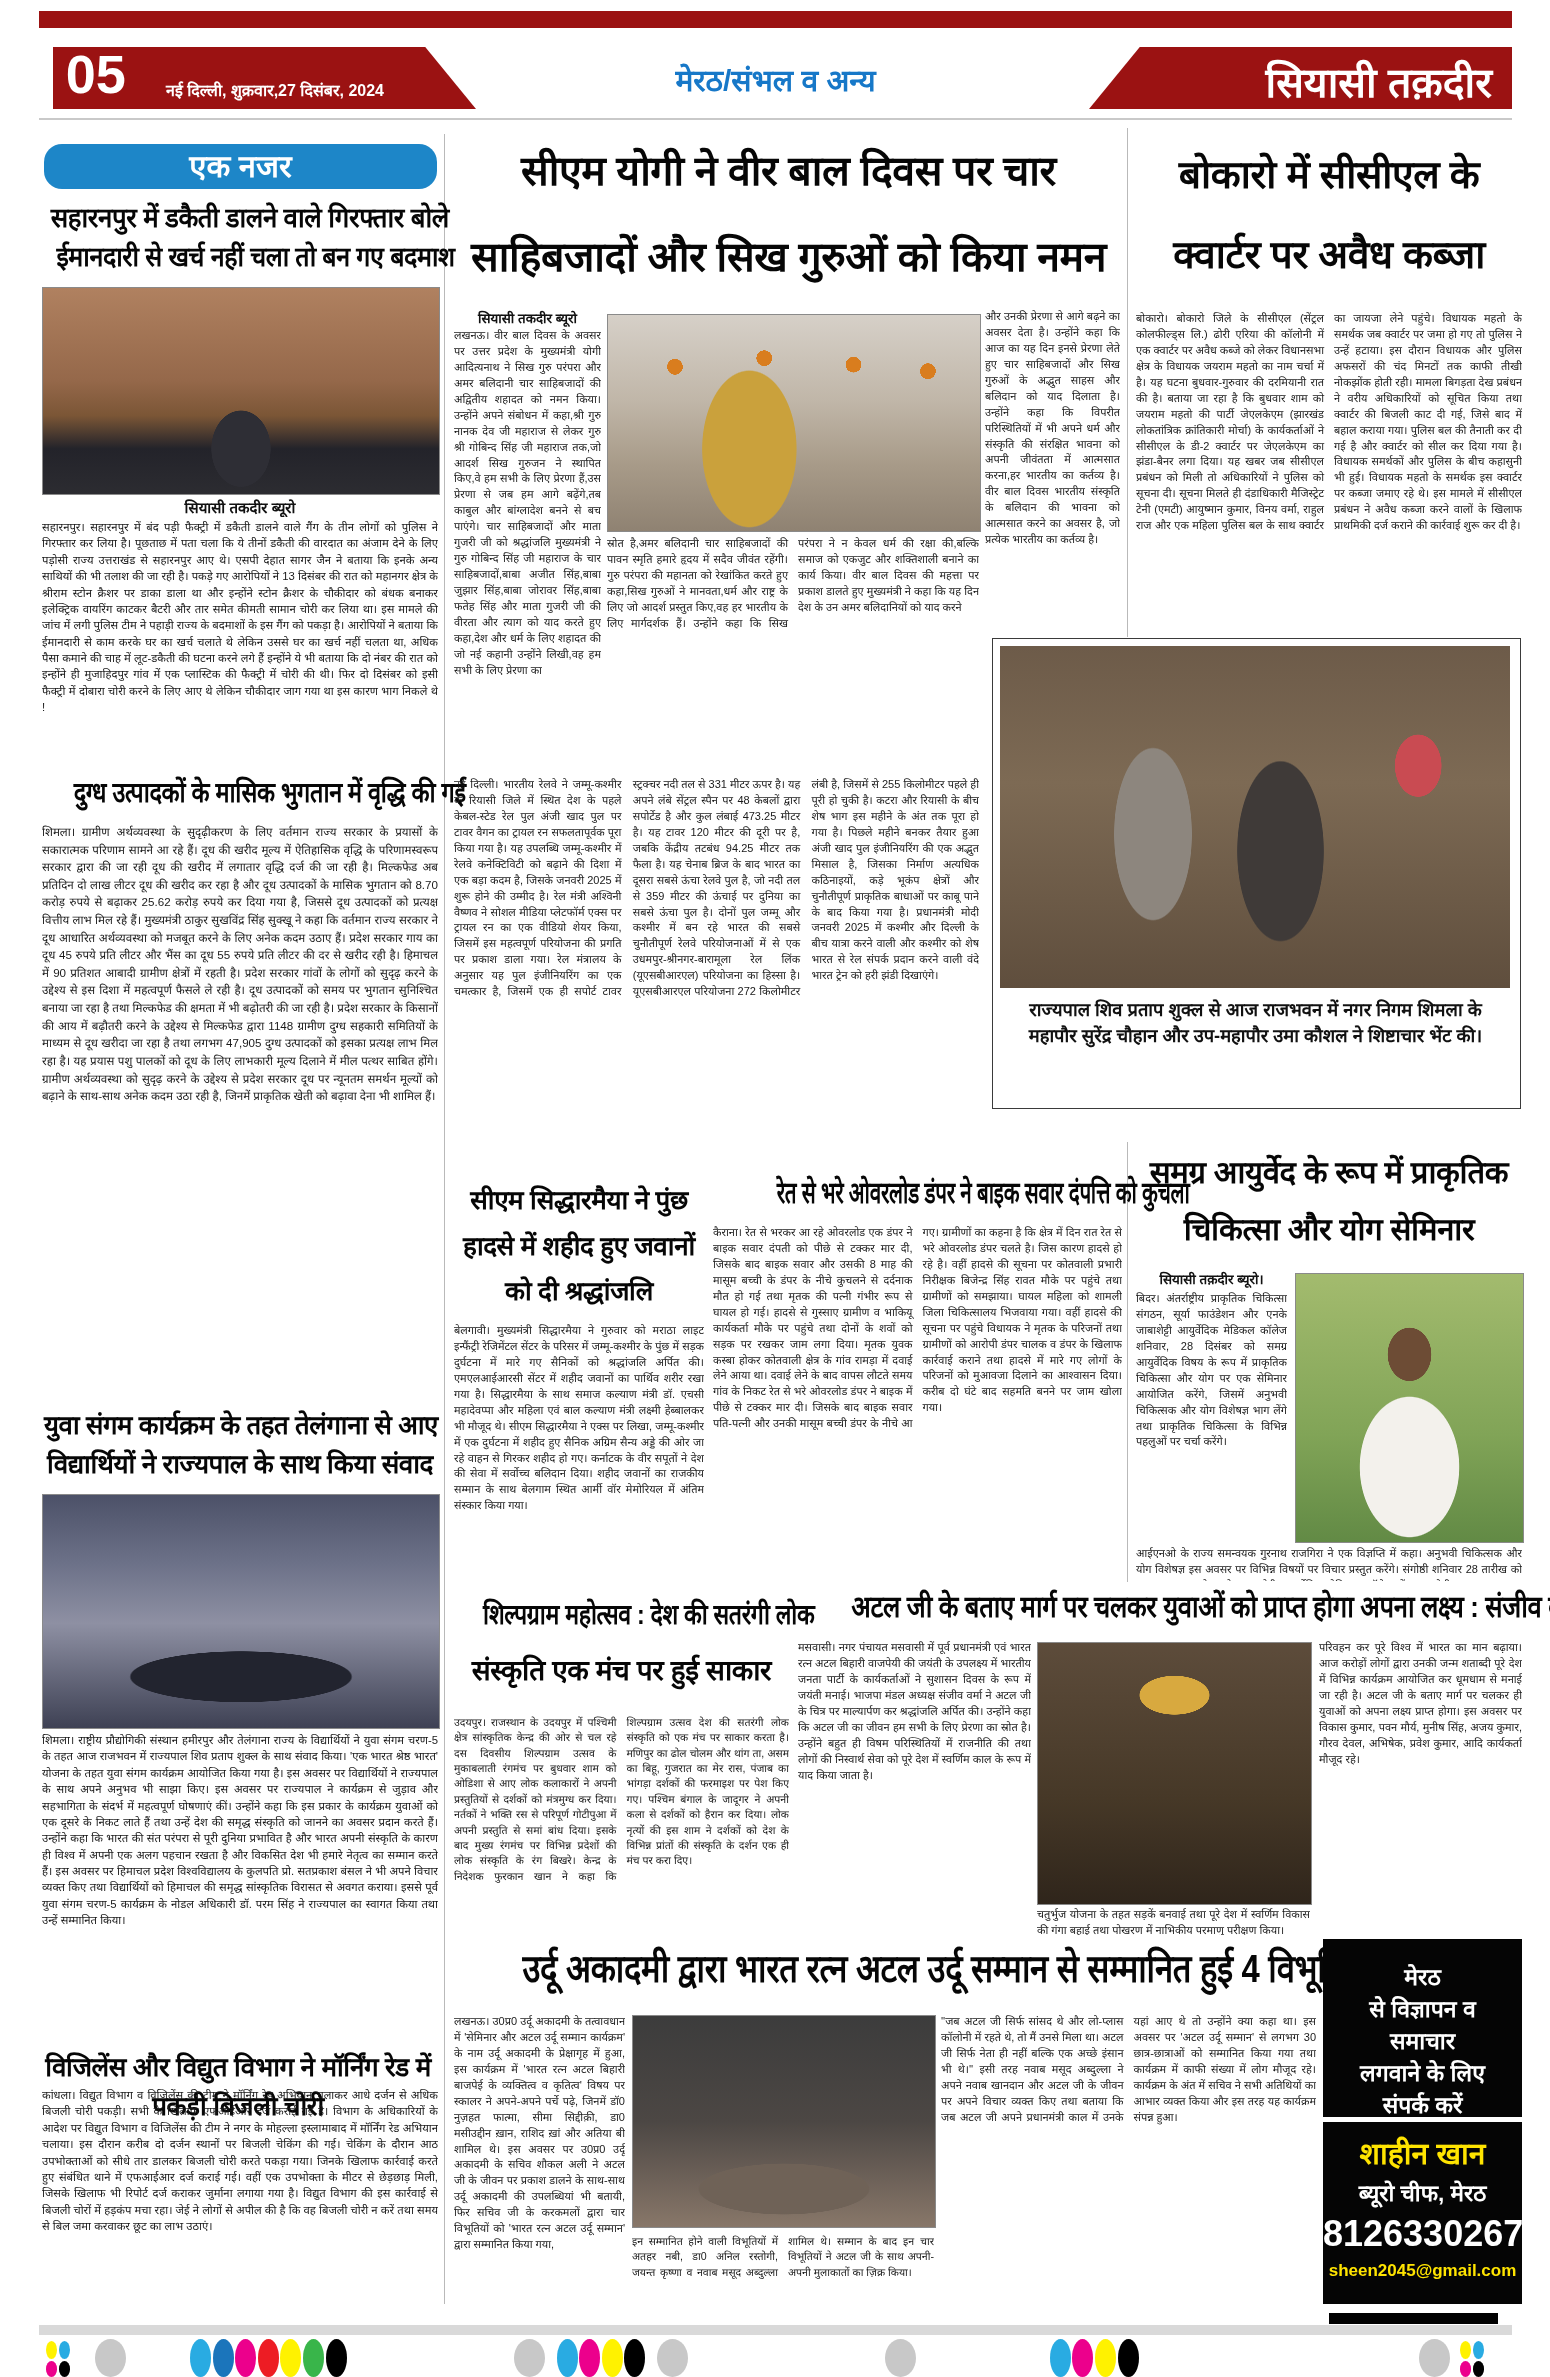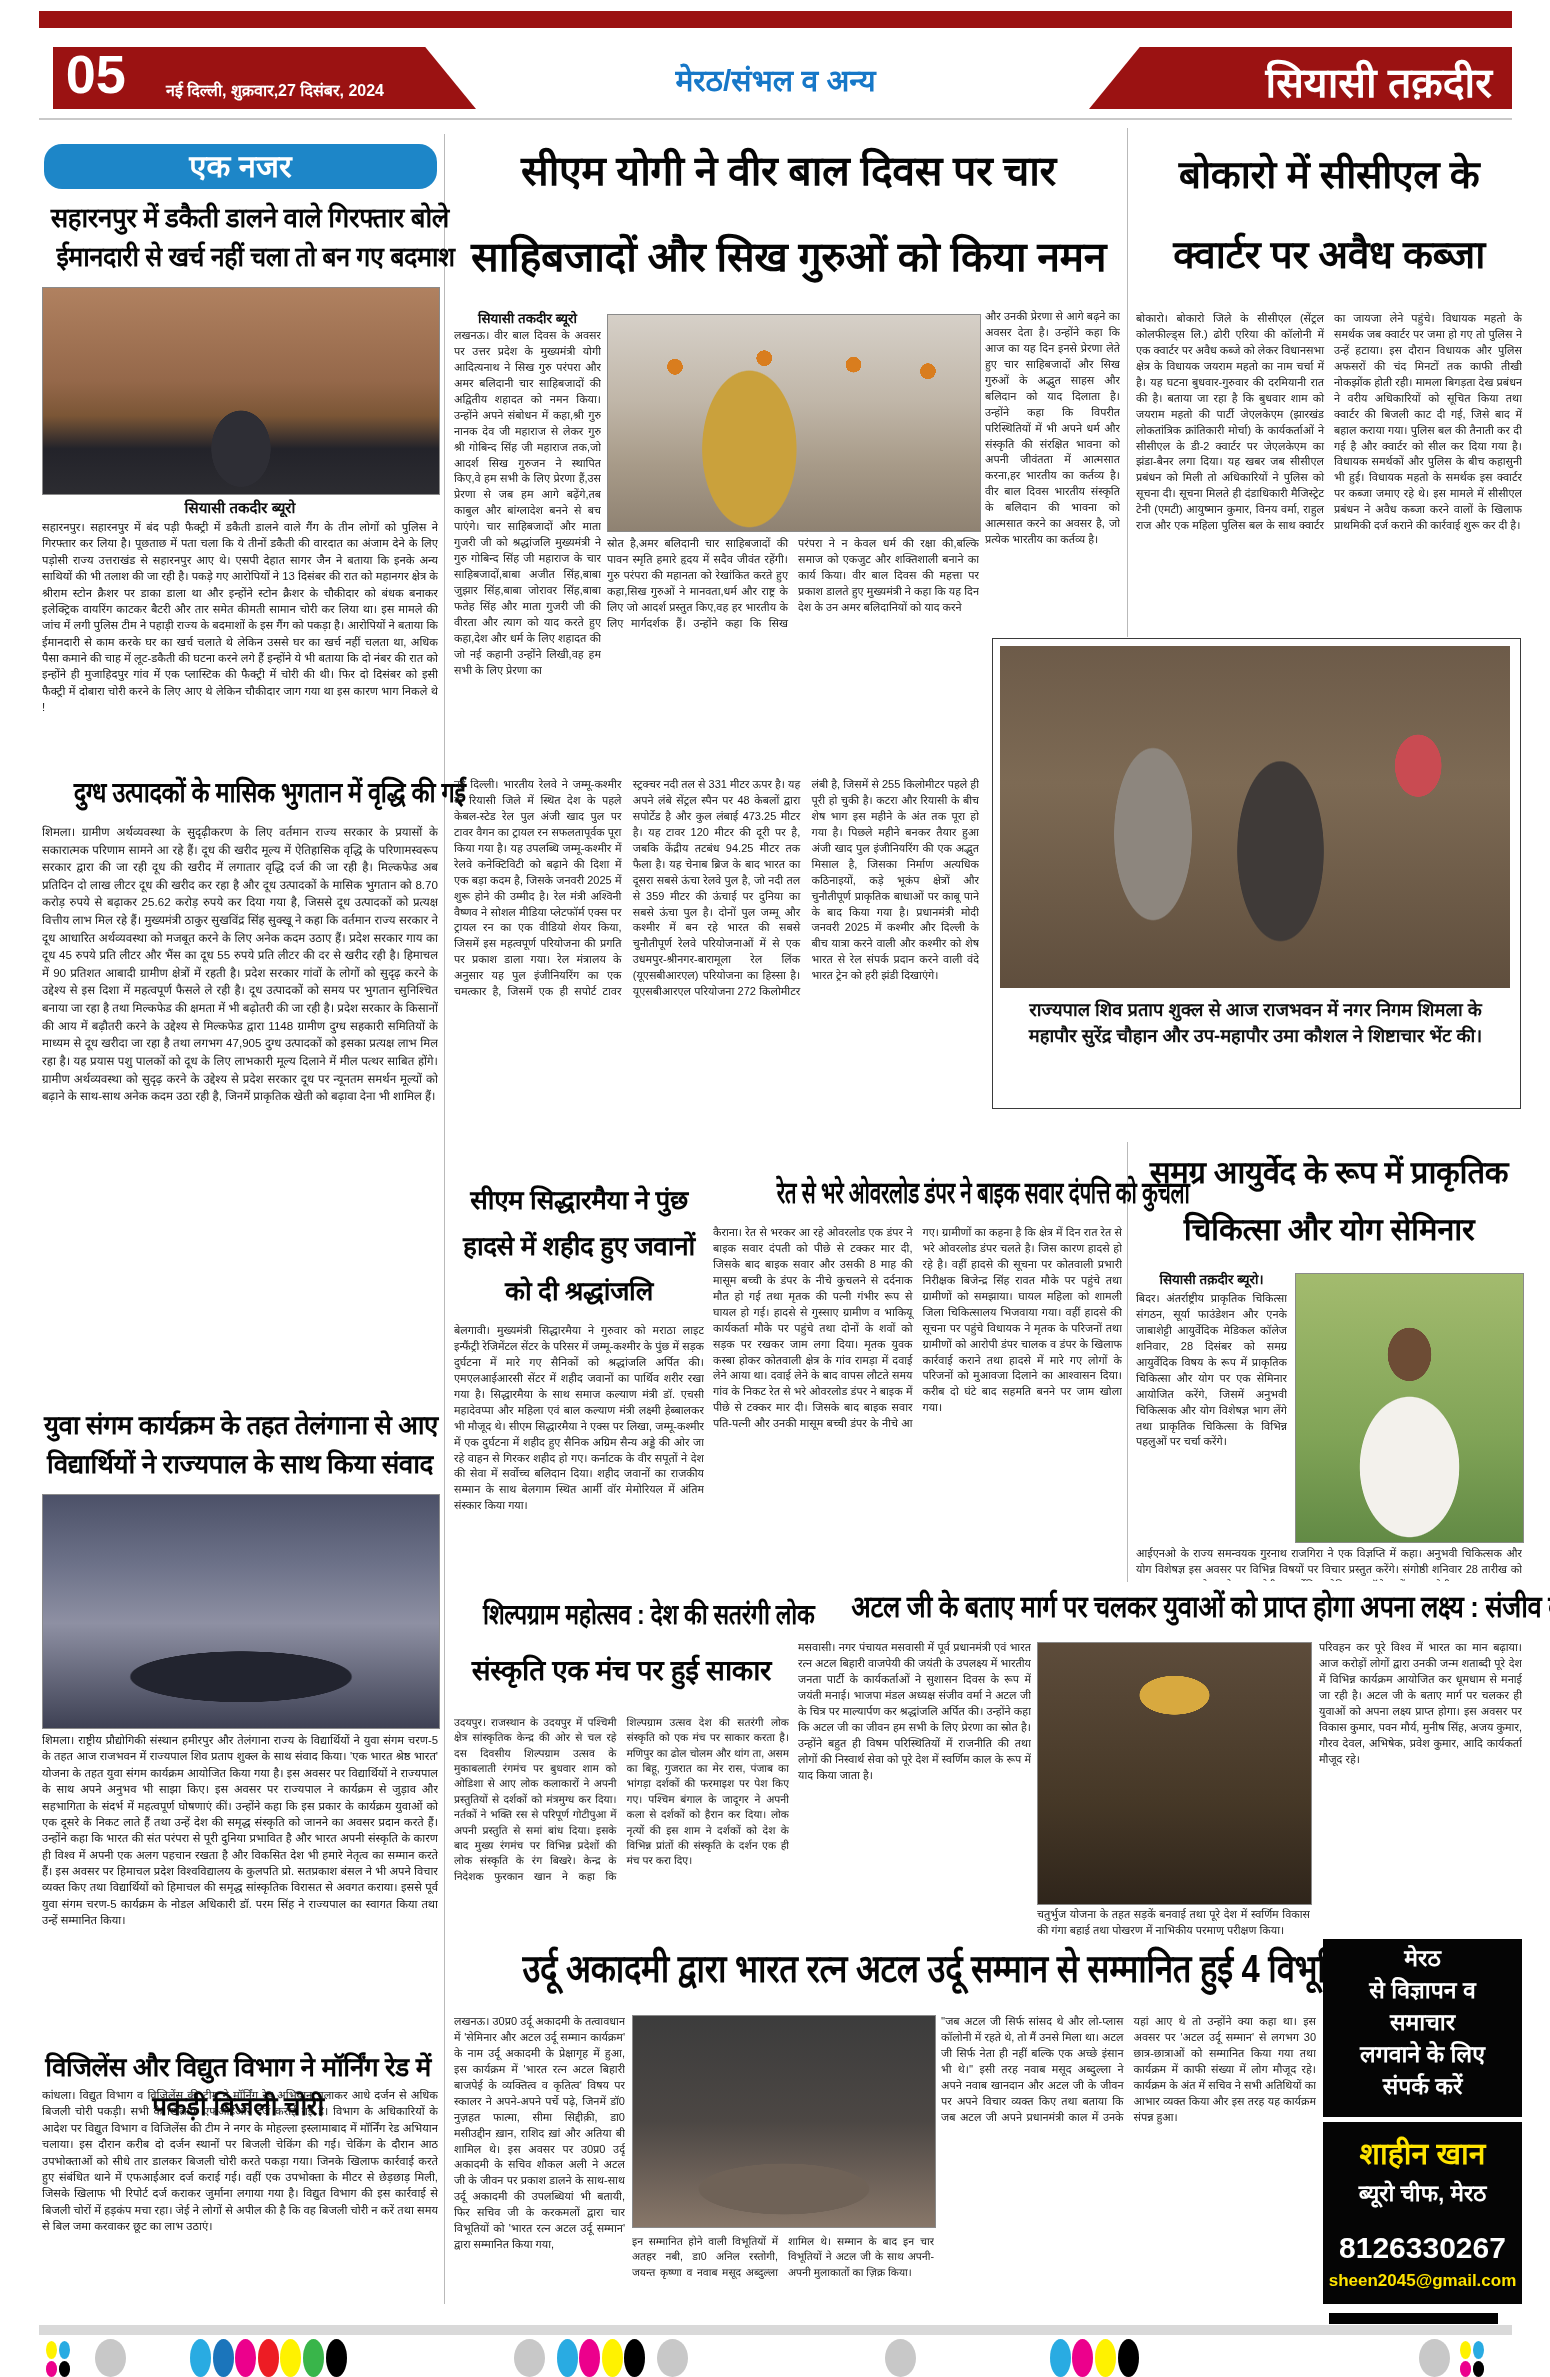--- a/index.html
+++ b/index.html
@@ -159,32 +159,32 @@
 
   <div class="abs hl" style="left:454px;top:1939px;width:861px;height:65px;font-size:39px;line-height:1.55;">
     <span class="fit" style="transform-origin: 50% 50%; transform: scaleX(0.841019);">उर्दू अकादमी द्वारा भारत रत्न अटल उर्दू सम्मान से सम्मानित हुई 4 विभूतियां</span>
   </div>
   <div class="abs bt" style="left:454px;top:2014px;width:171px;height:290px;">लखनऊ। उ0प्र0 उर्दू अकादमी के तत्वावधान में 'सेमिनार और अटल उर्दू सम्मान कार्यक्रम' के नाम उर्दू अकादमी के प्रेक्षागृह में हुआ, इस कार्यक्रम में 'भारत रत्न अटल बिहारी बाजपेई के व्यक्तित्व व कृतित्व' विषय पर स्कालर ने अपने-अपने पर्चे पढ़े, जिनमें डॉ0 नुज़हत फात्मा, सीमा सिद्दीक़ी, डा0 मसीउद्दीन ख़ान, राशिद ख़ां और अतिया बी शामिल थे। इस अवसर पर उ0प्र0 उर्दू अकादमी के सचिव शौकल अली ने अटल जी के जीवन पर प्रकाश डालने के साथ-साथ उर्दू अकादमी की उपलब्धियां भी बतायी, फिर सचिव जी के करकमलों द्वारा चार विभूतियों को 'भारत रत्न अटल उर्दू सम्मान' द्वारा सम्मानित किया गया,</div>
   <div class="ph ph-urdu ph-frame" style="left:632px;top:2015px;width:302px;height:211px;"></div>
   <div class="abs bt cols2" style="left:632px;top:2234px;width:302px;height:70px;font-size:10.6px;">इन सम्मानित होने वाली विभूतियों में अतहर नबी, डा0 अनिल रस्तोगी, जयन्त कृष्णा व नवाब मसूद अब्दुल्ला शामिल थे। सम्मान के बाद इन चार विभूतियों ने अटल जी के साथ अपनी-अपनी मुलाकातों का ज़िक्र किया।</div>
   <div class="abs bt cols2" style="left:941px;top:2014px;width:375px;height:290px;">''जब अटल जी सिर्फ सांसद थे और लो-प्लास कॉलोनी में रहते थे, तो मैं उनसे मिला था। अटल जी सिर्फ नेता ही नहीं बल्कि एक अच्छे इंसान भी थे।'' इसी तरह नवाब मसूद अब्दुल्ला ने अपने नवाब खानदान और अटल जी के जीवन पर अपने विचार व्यक्त किए तथा बताया कि जब अटल जी अपने प्रधानमंत्री काल में उनके यहां आए थे तो उन्होंने क्या कहा था। इस अवसर पर 'अटल उर्दू सम्मान' से लगभग 30 छात्र-छात्राओं को सम्मानित किया गया तथा कार्यक्रम में काफी संख्या में लोग मौजूद रहे। कार्यक्रम के अंत में सचिव ने सभी अतिथियों का आभार व्यक्त किया और इस तरह यह कार्यक्रम संपन्न हुआ।</div>
 
   <div class="abs adbox" style="left:1323px;top:1939px;width:199px;height:178px;">
-    <div style="padding-top:3px;font-size:23px;line-height:32px;color:#fff;">
+    <div style="padding-top:22px;font-size:23px;line-height:32px;color:#fff;">
       <div>मेरठ</div>
       <div>से विज्ञापन व</div>
       <div>समाचार</div>
       <div>लगवाने के लिए</div>
       <div>संपर्क करें</div>
     </div>
   </div>
   <div class="abs adbox" style="left:1323px;top:2122px;width:199px;height:182px;">
     <div style="padding-top:10px;font-size:30px;color:#ffe400;font-weight:800;">शाहीन खान</div>
     <div style="font-size:22.5px;color:#fff;margin-top:4.2px;">ब्यूरो चीफ, मेरठ</div>
-    <div style="font-size:30px;color:#fff;font-weight:800;margin-top:23px;">8126330267</div>
+    <div style="font-size:36px;color:#fff;font-weight:800;margin-top:5px;">8126330267</div>
     <div style="font-size:17px;color:#ffe400;margin-top:5.6px;">sheen2045@gmail.com</div>
   </div>
 
   <div class="abs" style="left:1329px;top:2313px;width:169px;height:11.3px;background:#000;"></div>
   <div class="abs" style="left:39px;top:2325px;width:1473px;height:10px;background:#d9d9d9;"></div>
 
   <span class="dot" style="left:46px;top:2341px;width:11.3px;height:18.3px;background:#fff200;"></span>
   <span class="dot" style="left:59px;top:2341px;width:11.3px;height:18.3px;background:#29abe2;"></span>
   <span class="dot" style="left:46px;top:2361px;width:11.3px;height:15.5px;background:#ec008c;"></span>
   <span class="dot" style="left:59px;top:2361px;width:11.3px;height:15.5px;background:#000;"></span>

